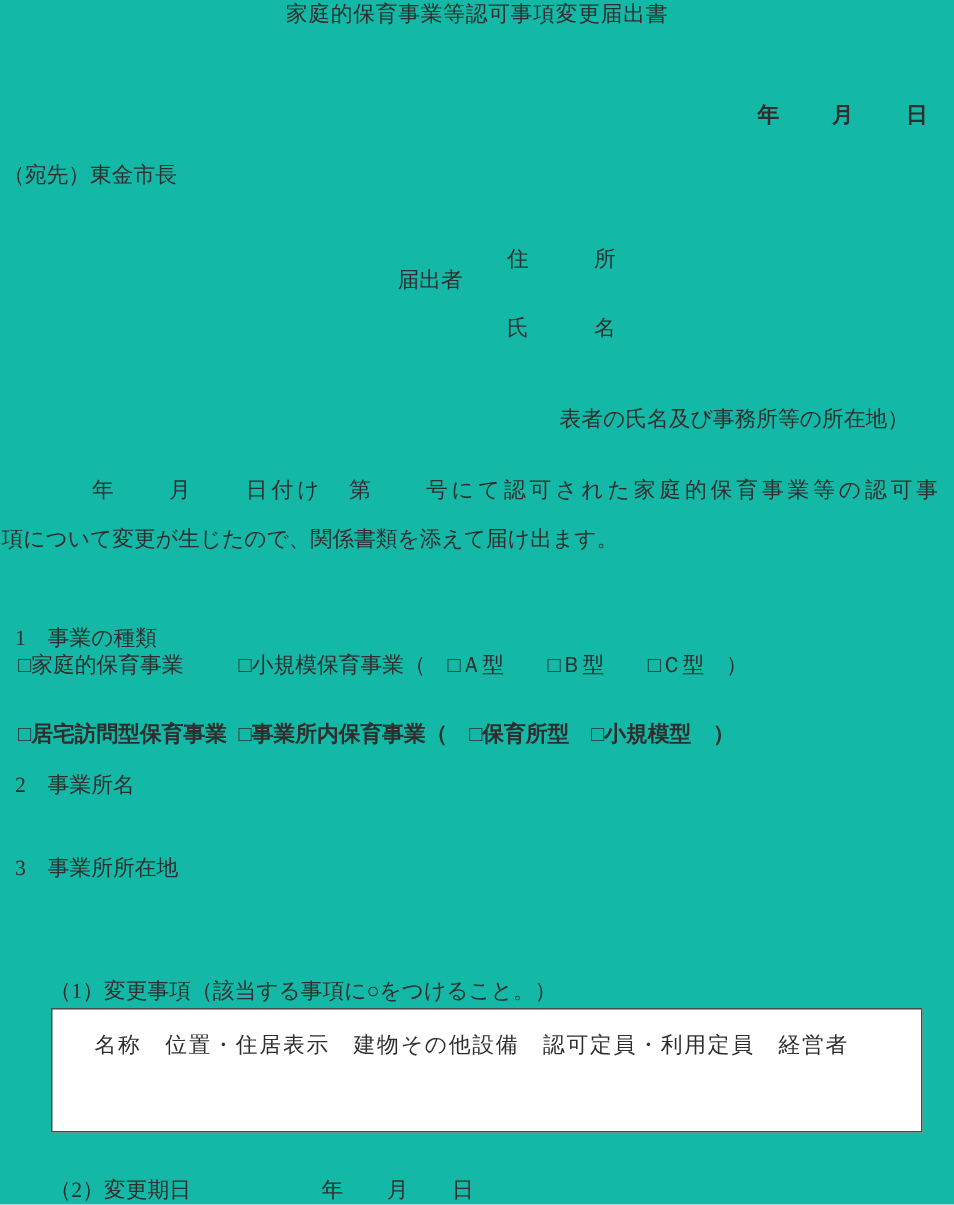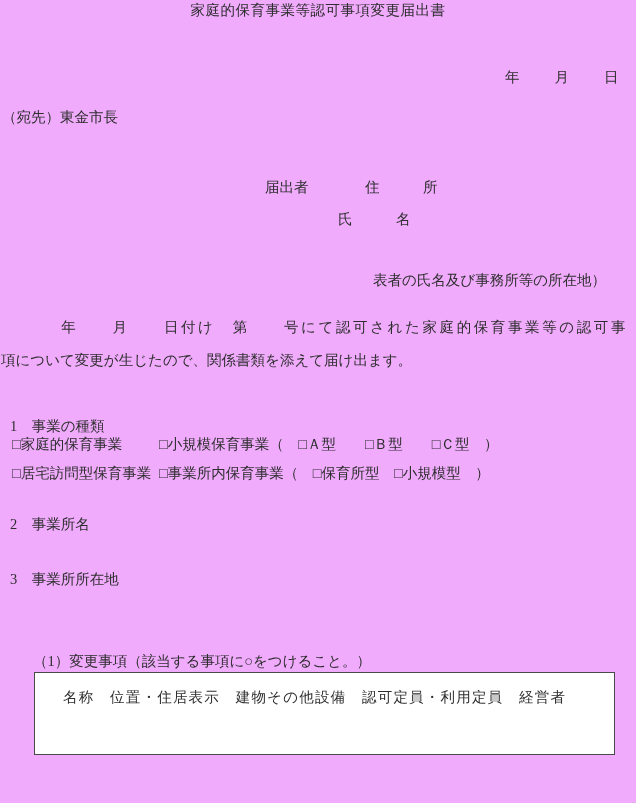--- a/index.html
+++ b/index.html
@@ -1,63 +1,64 @@
 <!DOCTYPE html>
 <html><head>
 <meta charset="utf-8">
 <style>
   html,body{margin:0;padding:0;background:#ffffff;}
   .page{
     position:relative;
     width:636px;height:803px;
-    background:#f0abfc;
+    background:#14b8a6;
     font-family:"Liberation Serif","DejaVu Serif",serif;
     font-size:14.5px;
     color:#2e2e2e;
     line-height:1.15;
     overflow:hidden;
   }
   .ln{position:absolute;white-space:pre;}
   .title{width:100%;text-align:center;letter-spacing:0.5px;}
-  .ls-date{letter-spacing:2px;}
+  .ls-date{letter-spacing:2px;font-weight:bold;}
   .ls-wide{letter-spacing:2.6px;}
   .ls-box{letter-spacing:1.2px;}
   .cell{display:inline-block;width:147px;white-space:pre;}
   .box{position:absolute;left:34px;top:672px;width:579px;height:81px;border:1px solid #4a4a4a;background:#fff;}
   .cb{display:inline;}
 </style>
 </head>
 <body>
 
 <div class="page">
 
   <div class="ln title" style="top:2px;left:0;">家庭的保育事業等認可事項変更届出書</div>
 
   <div class="ln ls-date" style="top:69px;left:505px;">年　　月　　日</div>
 
   <div class="ln" style="top:109px;left:2px;font-family:Liberation Serif, serif;">（宛先）東金市長</div>
 
   <div class="ln" style="top:179px;left:265px;">届出者</div>
-  <div class="ln" style="top:179px;left:338px;margin-left:27px;">住　　　所</div>
+  <div class="ln" style="top:165px;left:338px;">住　　　所</div>
   <div class="ln" style="top:211px;left:338px;">氏　　　名</div>
   <div class="ln" style="top:272px;left:373px;text-align:center;">表者の氏名及び事務所等の所在地）</div>
 
   <div class="ln" style="top:352px;left:1px;">項について変更が生じたので、関係書類を添えて届け出ます。</div>
   <div class="ln ls-wide" style="top:319px;left:10px;">　　　年　　月　　日付け　第　　号にて認可された家庭的保育事業等の認可事</div>
 
   <div class="ln" style="top:418px;left:10px;">1　事業の種類</div>
 
   <div class="ln" style="top:436px;left:12px;"><span class="cell"><span class="cb">□</span><span>家庭的保育事業</span></span><span class="cb">□</span><span>小規模保育事業（　</span><span class="cb">□</span><span>Ａ型　　</span><span class="cb">□</span><span>Ｂ型　　</span><span class="cb">□</span><span>Ｃ型　）</span></div>
 
-  <div class="ln" style="top:465px;left:12px;"><span class="cell"><span class="cb">□</span><span>居宅訪問型保育事業</span></span><span class="cb">□</span><span>事業所内保育事業（　</span><span class="cb">□</span><span>保育所型　</span><span class="cb">□</span><span>小規模型　）</span></div>
+  <div class="ln" style="top:482px;left:12px;font-weight:bold;"><span class="cell"><span class="cb">□</span><span>居宅訪問型保育事業</span></span><span class="cb">□</span><span>事業所内保育事業（　</span><span class="cb">□</span><span>保育所型　</span><span class="cb">□</span><span>小規模型　）</span></div>
 
   <div class="ln" style="top:516px;left:10px;">2　事業所名</div>
 
   <div class="ln" style="top:571px;left:10px;">3　事業所所在地</div>
 
   <div class="ln" style="top:653px;left:33px;">（1）変更事項（該当する事項に○をつけること。）</div>
 
   <div class="box">
     <div class="ln ls-box" style="top:16px;left:28px;">名称　位置・住居表示　建物その他設備　認可定員・利用定員　経営者</div>
   </div>
 
+  <div class="ln" style="top:786px;left:33px;">（2）変更期日　　　　　　年　　月　　日</div>
 
 </div>
 
 </body></html>

